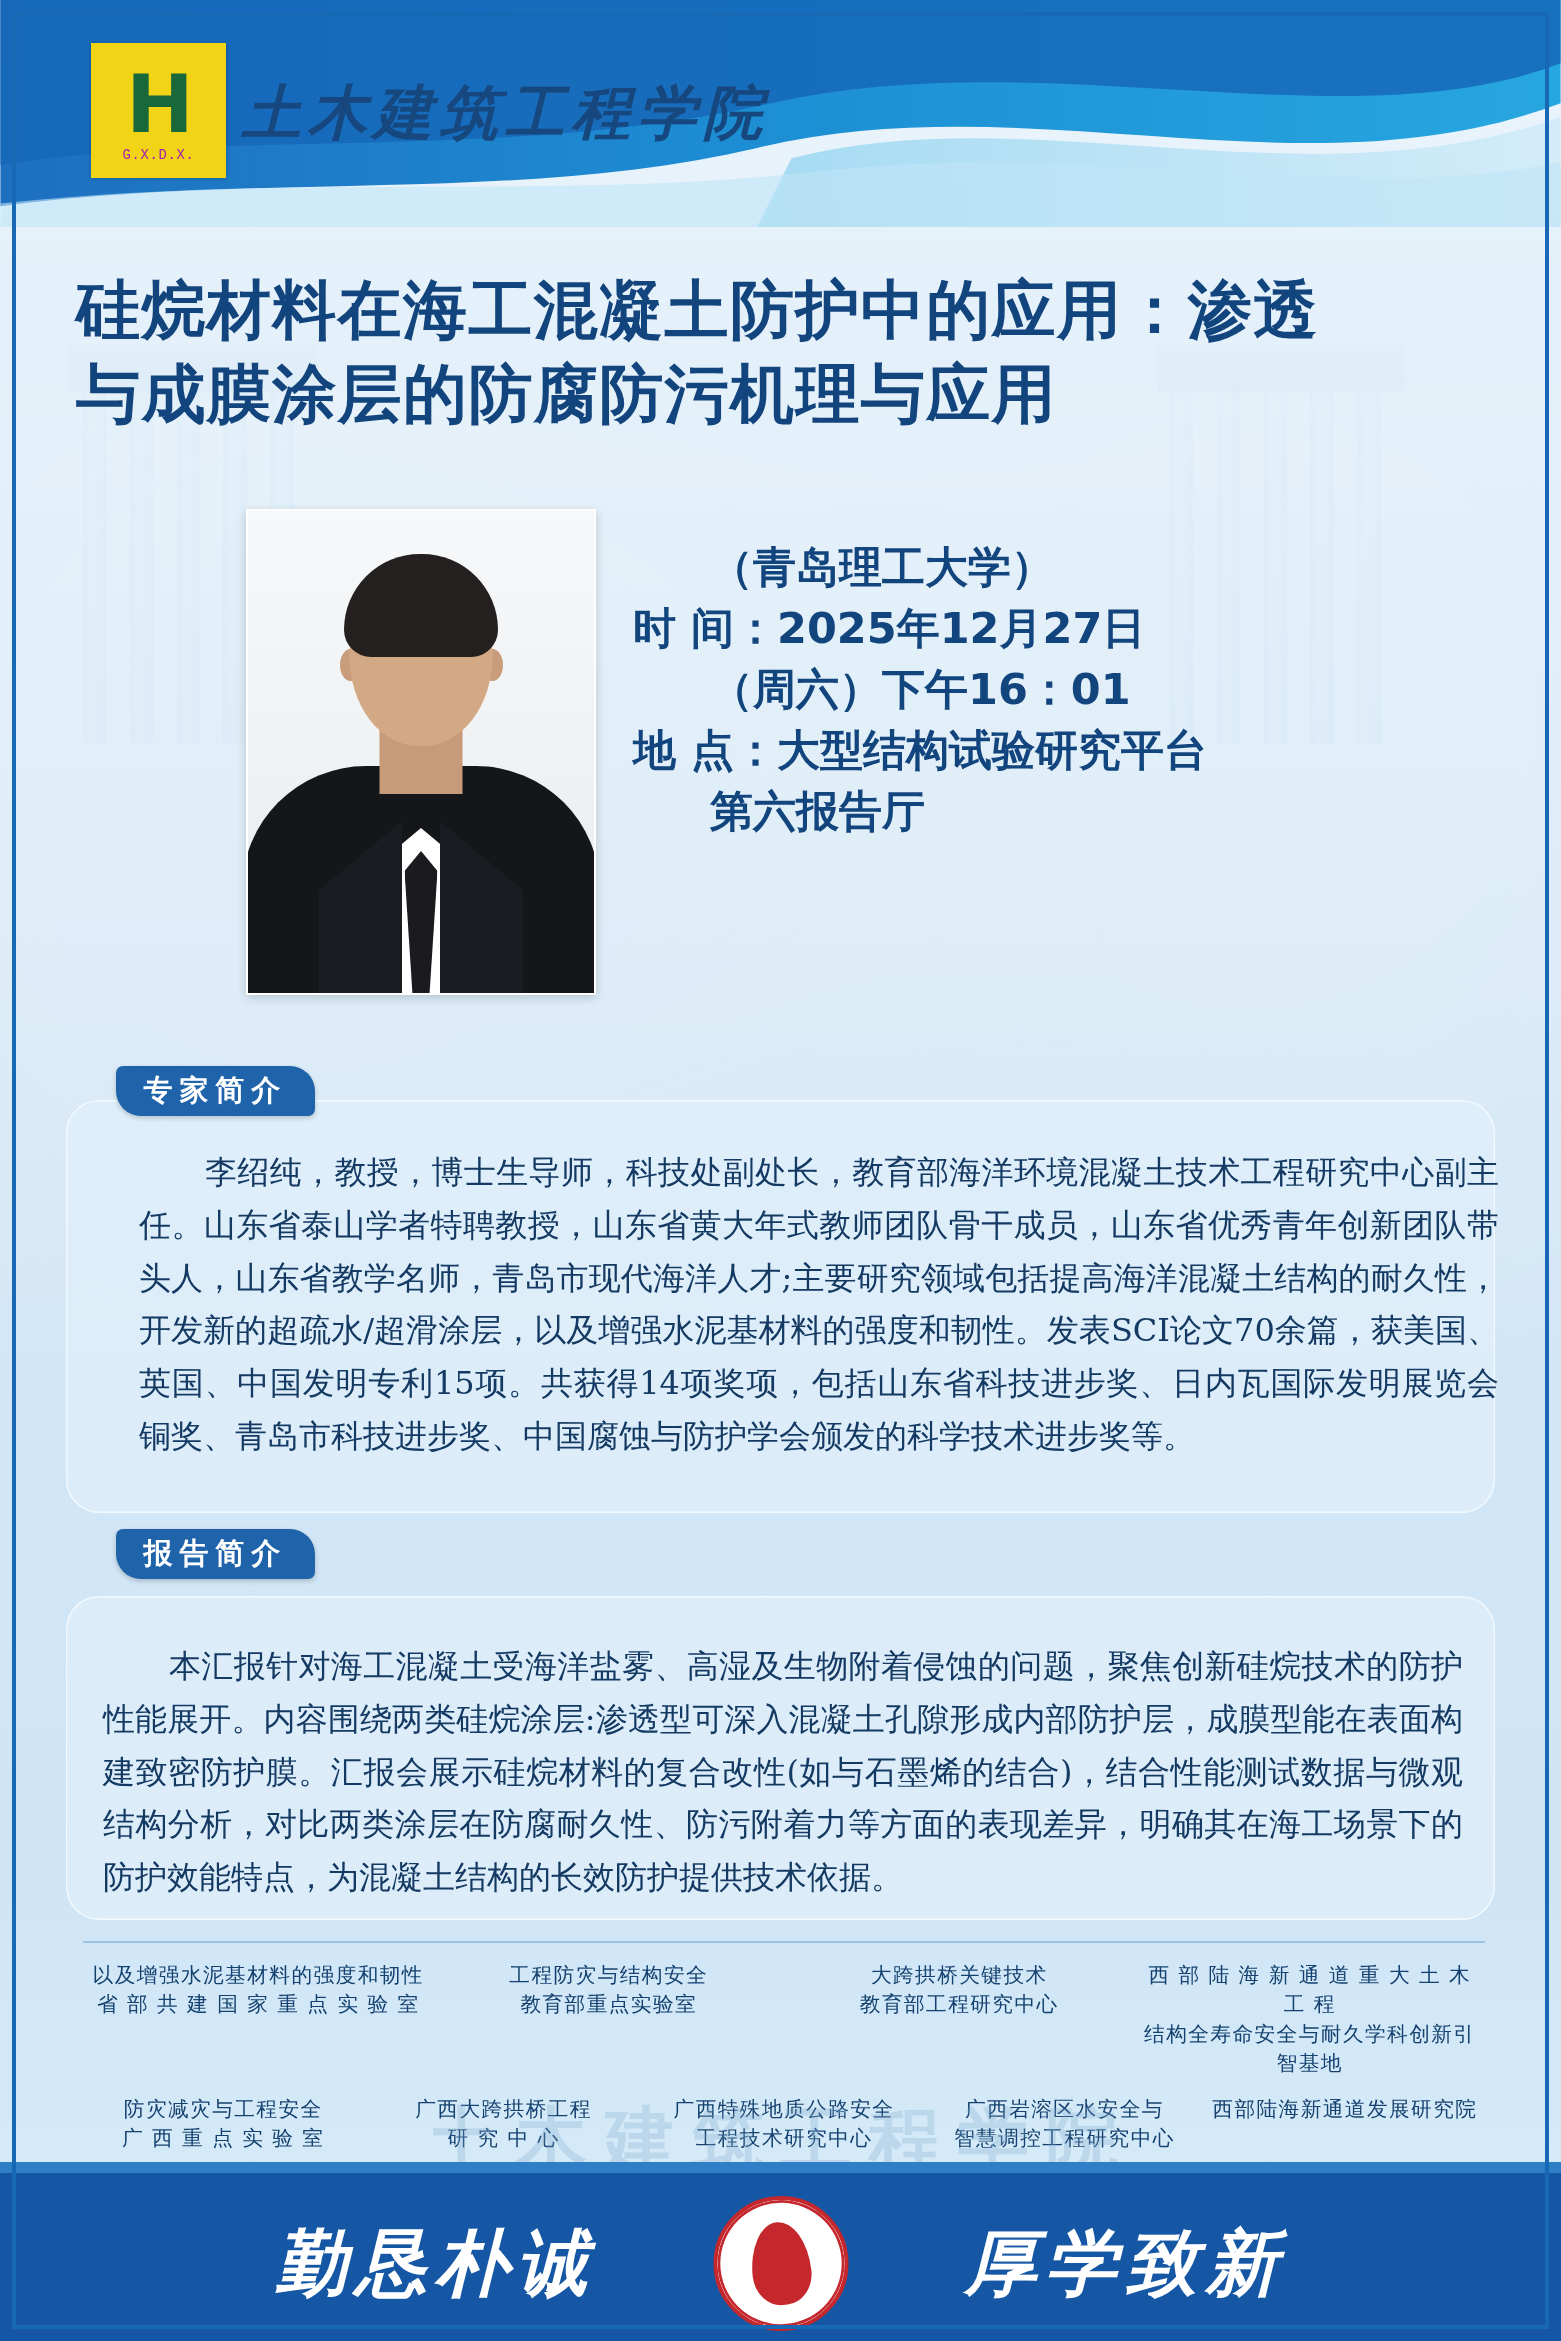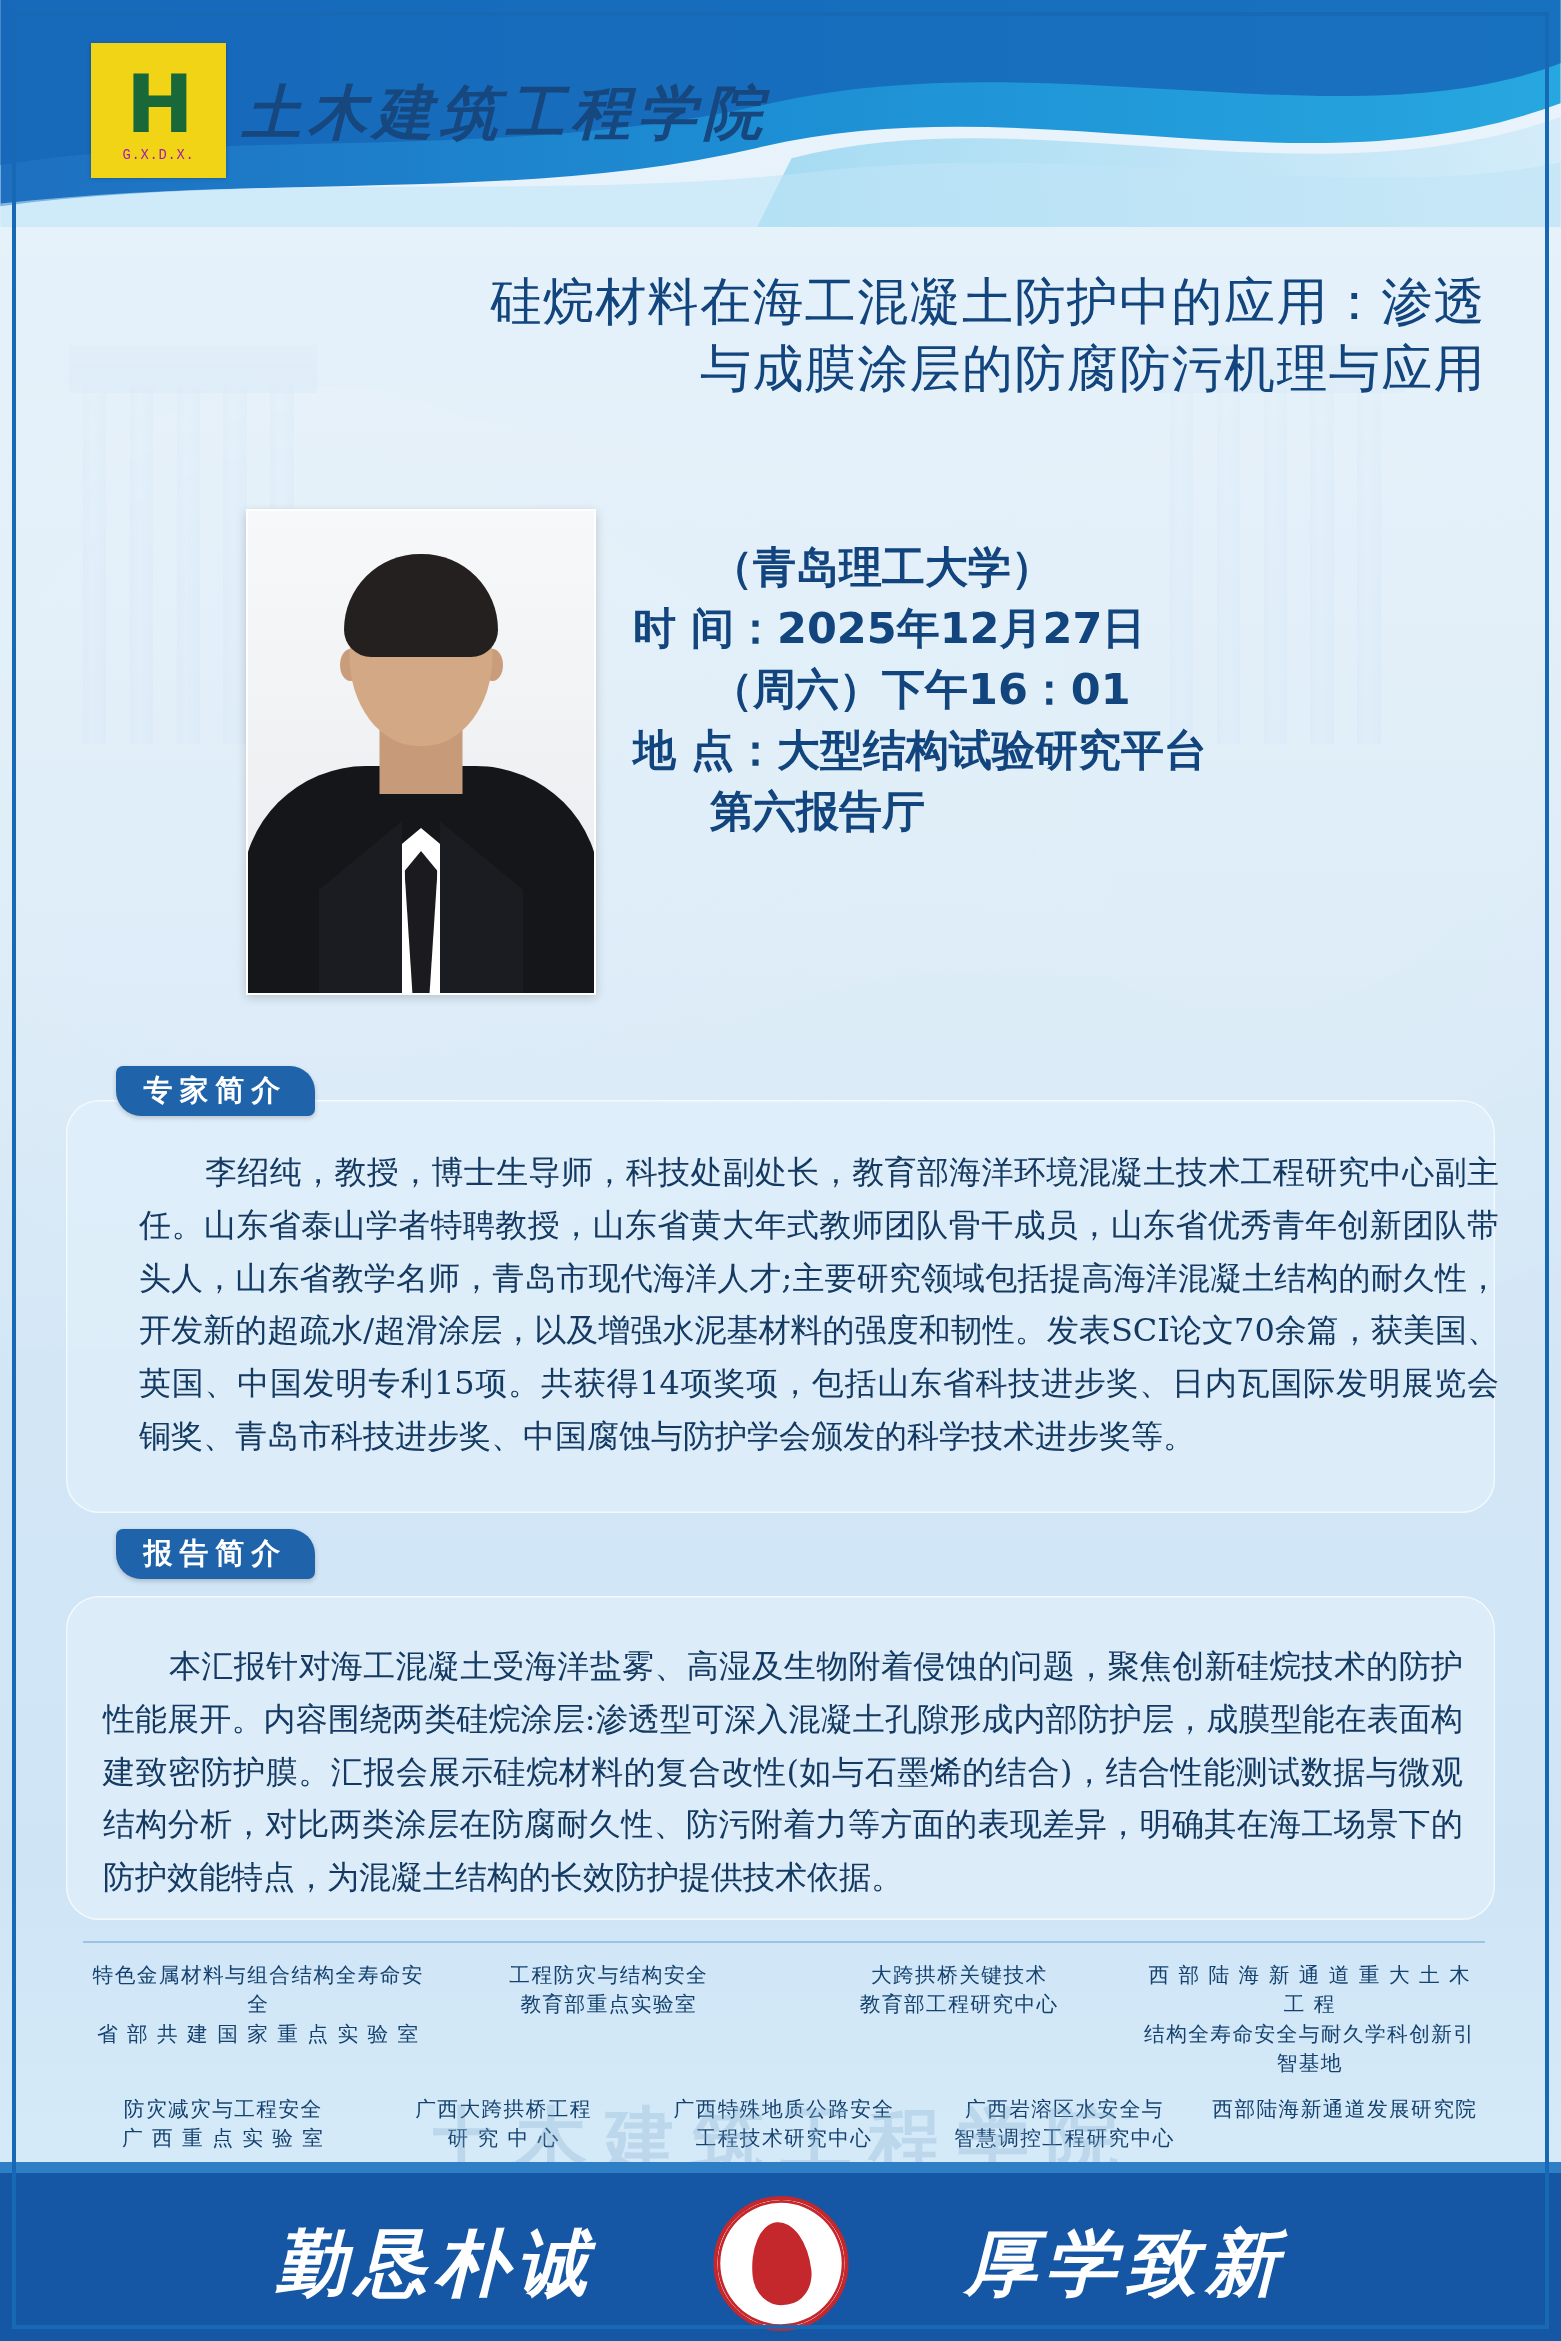--- a/index.html
+++ b/index.html
@@ -101,24 +101,24 @@
     letter-spacing: 6.9px;
     font-family: "DejaVu Serif", serif;
     font-style: italic;
   }
 
   
   .title {
     position: absolute;
     left: 76px; top: 268px;
     width: 1410px;
-    text-align: right;
+    text-align: left;
     color: #12447d;
-    font-size: 51px;
-    font-weight: normal;
+    font-size: 64px;
+    font-weight: bold;
     line-height: 1.32;
     letter-spacing: 1.4px;
   }
 
   
   .photo {
     position: absolute;
     left: 246px; top: 509px;
     width: 346px; height: 482px;
     background: #f4f6f8;
@@ -406,21 +406,21 @@
   <div class="panel" id="panel-expert"></div>
   <div class="tag" id="tag-expert">专家简介</div>
   <div class="panel-text" id="text-expert">李绍纯，教授，博士生导师，科技处副处长，教育部海洋环境混凝土技术工程研究中心副主任。山东省泰山学者特聘教授，山东省黄大年式教师团队骨干成员，山东省优秀青年创新团队带头人，山东省教学名师，青岛市现代海洋人才;主要研究领域包括提高海洋混凝土结构的耐久性，开发新的超疏水/超滑涂层，以及增强水泥基材料的强度和韧性。发表SCI论文70余篇，获美国、英国、中国发明专利15项。共获得14项奖项，包括山东省科技进步奖、日内瓦国际发明展览会铜奖、青岛市科技进步奖、中国腐蚀与防护学会颁发的科学技术进步奖等。</div>
 
   <div class="panel" id="panel-abstract"></div>
   <div class="tag" id="tag-abstract">报告简介</div>
   <div class="panel-text" id="text-abstract">本汇报针对海工混凝土受海洋盐雾、高湿及生物附着侵蚀的问题，聚焦创新硅烷技术的防护性能展开。内容围绕两类硅烷涂层:渗透型可深入混凝土孔隙形成内部防护层，成膜型能在表面构建致密防护膜。汇报会展示硅烷材料的复合改性(如与石墨烯的结合)，结合性能测试数据与微观结构分析，对比两类涂层在防腐耐久性、防污附着力等方面的表现差异，明确其在海工场景下的防护效能特点，为混凝土结构的长效防护提供技术依据。</div>
 
   <div class="labs">
     <div class="labs-row">
-      <div class="lab" style="white-space:pre-line">特色金属材料与组合结构全寿命安全
+      <div class="lab" style="white-space:pre-line">以及增强水泥基材料的强度和韧性
 省 部 共 建 国 家 重 点 实 验 室</div>
       <div class="lab" style="white-space:pre-line">工程防灾与结构安全
 教育部重点实验室</div>
       <div class="lab" style="white-space:pre-line">大跨拱桥关键技术
 教育部工程研究中心</div>
       <div class="lab" style="white-space:pre-line">西 部 陆 海 新 通 道 重 大 土 木 工 程
 结构全寿命安全与耐久学科创新引智基地</div>
     </div>
     <div class="labs-row">
       <div class="lab" style="white-space:pre-line">防灾减灾与工程安全

